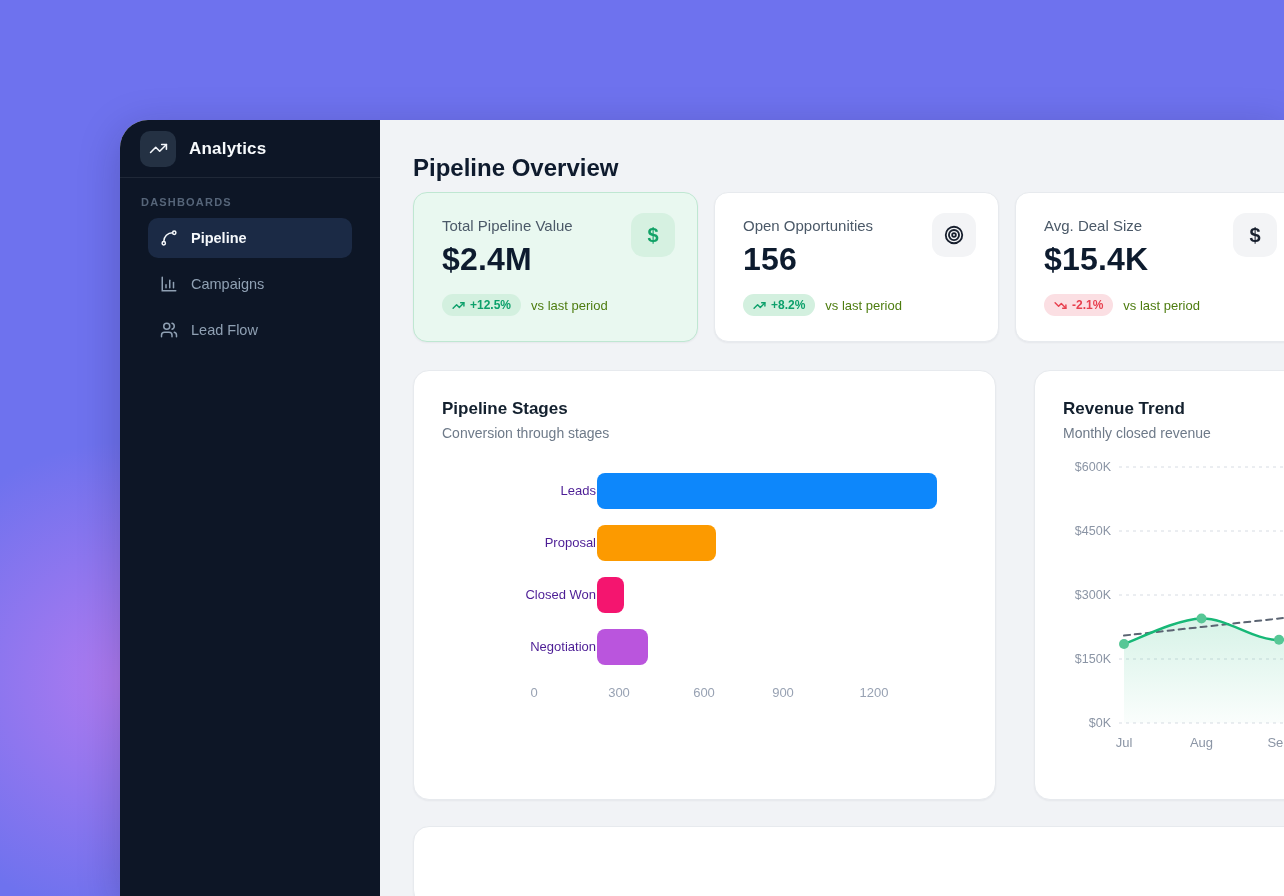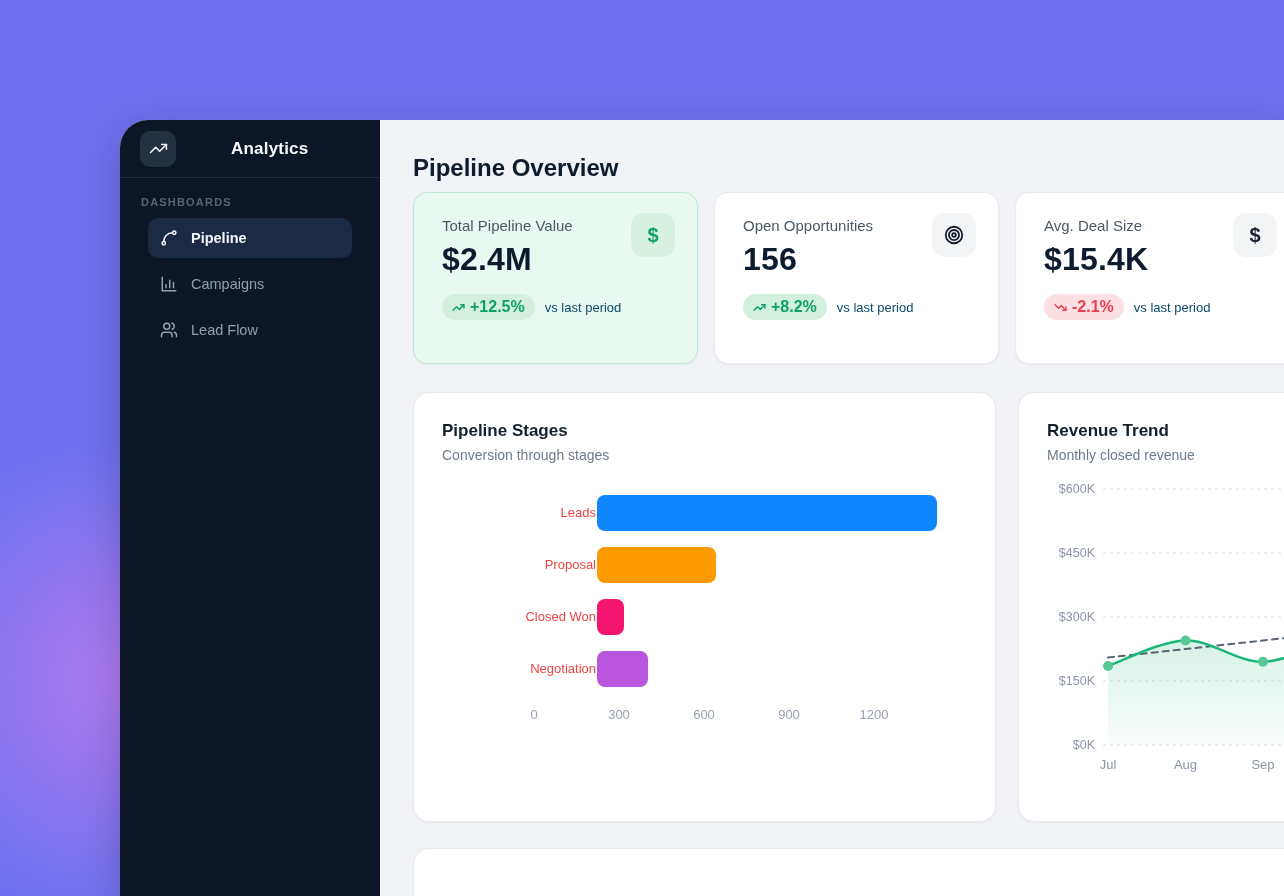--- a/index.html
+++ b/index.html
@@ -30,21 +30,21 @@
     height: 58px; display: flex; align-items: center; gap: 13px;
     padding: 0 20px;
     border-bottom: 1px solid rgba(255,255,255,.08);
   }
   .brand-logo {
     width: 36px; height: 36px; border-radius: 10px;
     background: #243143; color: #f4f7fb;
     display: flex; align-items: center; justify-content: center;
   }
   .brand-logo svg { width: 19px; height: 19px; }
-  .brand-name { color: #f7fafc; font-size: 17px; font-weight: 700; letter-spacing: .2px; margin-left: 42px; }
+  .brand-name { color: #f7fafc; font-size: 17px; font-weight: 700; letter-spacing: .2px; }
   .section-label {
     margin: 18px 20px 10px 21px;
     font-size: 11px; font-weight: 600; letter-spacing: 1.2px;
     color: #566579;
   }
   .nav { padding: 0 28px; }
   .nav-item {
     display: flex; align-items: center; gap: 13px;
     height: 40px; padding: 0 12px; margin-bottom: 6px;
     border-radius: 10px; cursor: pointer;
@@ -53,62 +53,62 @@
   .nav-item.active { background: #1b2a45; color: #f5f8fb; font-weight: 600; }
   .nav-item svg { width: 18px; height: 18px; flex-shrink: 0; }
   
   .main { flex: 1; padding: 34px 0 0 33px; overflow: hidden; }
   .page-title { font-size: 24px; font-weight: 800; color: #0f1b2e; margin-bottom: 10px; }
   .page-subtitle { font-size: 16px; color: #69707d; margin-bottom: 30px; }
   
   .kpi-row { display: flex; gap: 16px; margin-bottom: 28px; }
   .kpi-card {
     position: relative;
-    width: 285px; height: 172px; flex-shrink: 0;
+    width: 285px; height: 150px; flex-shrink: 0;
     background: #ffffff; border: 1px solid #e7eaee; border-radius: 14px;
     padding: 24px 24px 0 28px;
     box-shadow: 0 1px 2px rgba(16,24,40,.05);
   }
   .kpi-card.highlighted { background: #e9f8f0; border-color: #bfe7d2; }
   .kpi-label { font-size: 15px; color: #4b5968; margin-bottom: 7px; }
   .kpi-value { font-size: 32px; font-weight: 800; color: #0d1b2e; letter-spacing: .2px; }
   .kpi-icon {
     position: absolute; top: 20px; right: 22px;
     width: 44px; height: 44px; border-radius: 13px;
     display: flex; align-items: center; justify-content: center;
     background: #f3f4f6; color: #18202e;
     font-size: 20px; font-weight: 600;
   }
   .kpi-card.highlighted .kpi-icon { background: #d6f1e1; color: #12a267; }
   .kpi-icon svg { width: 22px; height: 22px; }
   .kpi-foot { display: flex; align-items: center; gap: 10px; margin-top: 16px; }
   .delta-pill {
     display: inline-flex; align-items: center; gap: 5px;
     padding: 4px 10px; border-radius: 999px;
-    font-size: 16px; font-weight: 700;
+    font-size: 12px; font-weight: 700;
   }
   .delta-pill svg { width: 13px; height: 13px; }
   .delta-up { background: #d3f0df; color: #0da06b; }
   .delta-down { background: #fbdfe3; color: #e8404f; }
-  .kpi-caption { font-size: 13px; color: #0c4a6e; }
-  
-  .charts-row { display: flex; gap: 22px; margin-bottom: 26px; }
+  .kpi-caption { font-size: 13px; color: #4d7c0f; }
+  
+  .charts-row { display: flex; gap: 38px; margin-bottom: 26px; }
   .card {
     background: #ffffff; border: 1px solid #e7eaee; border-radius: 16px;
     box-shadow: 0 1px 2px rgba(16,24,40,.05);
   }
   .chart-card { width: 583px; height: 430px; flex-shrink: 0; padding: 28px; }
   .card-title { font-size: 17px; font-weight: 700; color: #13202e; margin-bottom: 6px; }
   .card-sub { font-size: 14px; color: #6e7a89; }
   
   .stages-chart { margin-left: 70px; margin-top: 32px; }
   .bar-row { display: flex; align-items: center; margin-bottom: 16px; }
   .bar-label {
     width: 84px; margin-right: 1px; text-align: right;
-    font-size: 13px; color: #ef4444; line-height: 1.25;
+    font-size: 13px; color: #4c1d95; line-height: 1.25;
   }
   .bar-track { width: 340px; height: 36px; position: relative; }
   .bar { height: 36px; border-radius: 8px; }
   .stages-axis { position: relative; margin-left: 92px; width: 340px; height: 22px; margin-top: 6px; }
   .stages-axis span {
     position: absolute; transform: translateX(-50%);
     font-size: 13px; color: #98a2b3; top: 4px;
   }
   
   .trend-svg { display: block; margin-top: 16px; }
@@ -257,21 +257,21 @@
               <div class="bar-label">Negotiation</div>
               <div class="bar-track">
                 <div class="bar" style="width: 51px; background: rgb(186, 85, 221);"></div>
               </div>
             </div>
           </div>
         <div class="stages-axis" id="stages-axis">
             <span style="left: 0px;">0</span>
             <span style="left: 85px;">300</span>
             <span style="left: 170px;">600</span>
-            <span style="left: 255px;">900</span>
+            <span style="left: 249px;">900</span>
             <span style="left: 340px;">1200</span>
           </div>
       </div>
 
       <div class="card chart-card">
         <div class="card-title">Revenue Trend</div>
         <div class="card-sub">Monthly closed revenue</div>
         <svg class="trend-svg" id="trend-svg" width="520" height="300" viewBox="0 0 520 300">
             <defs>
               <linearGradient id="areaGrad" x1="0" y1="0" x2="0" y2="1">

